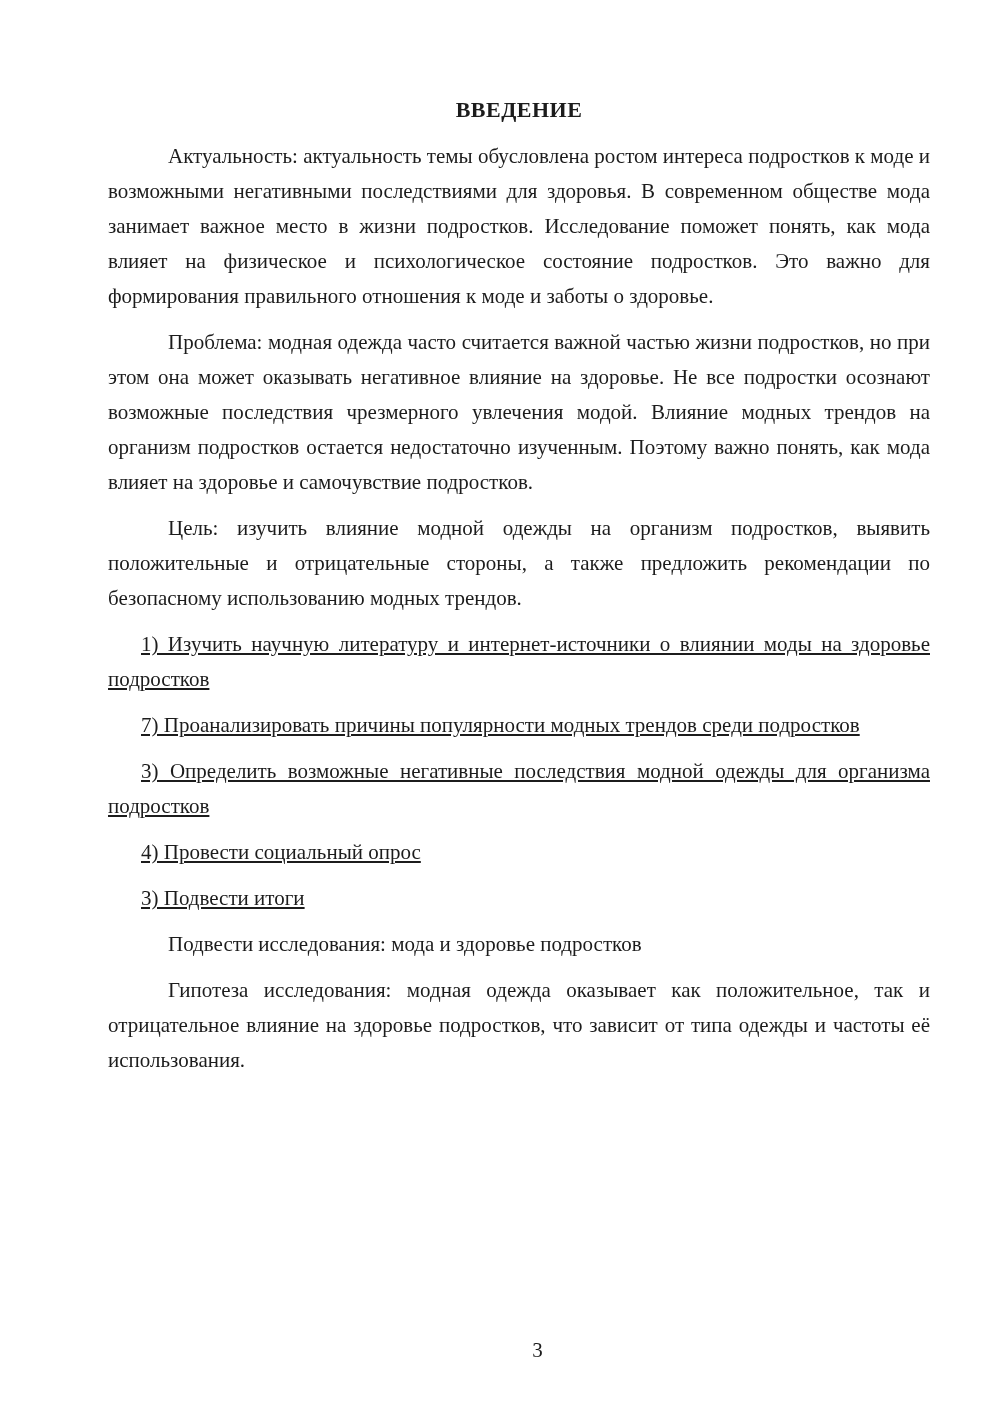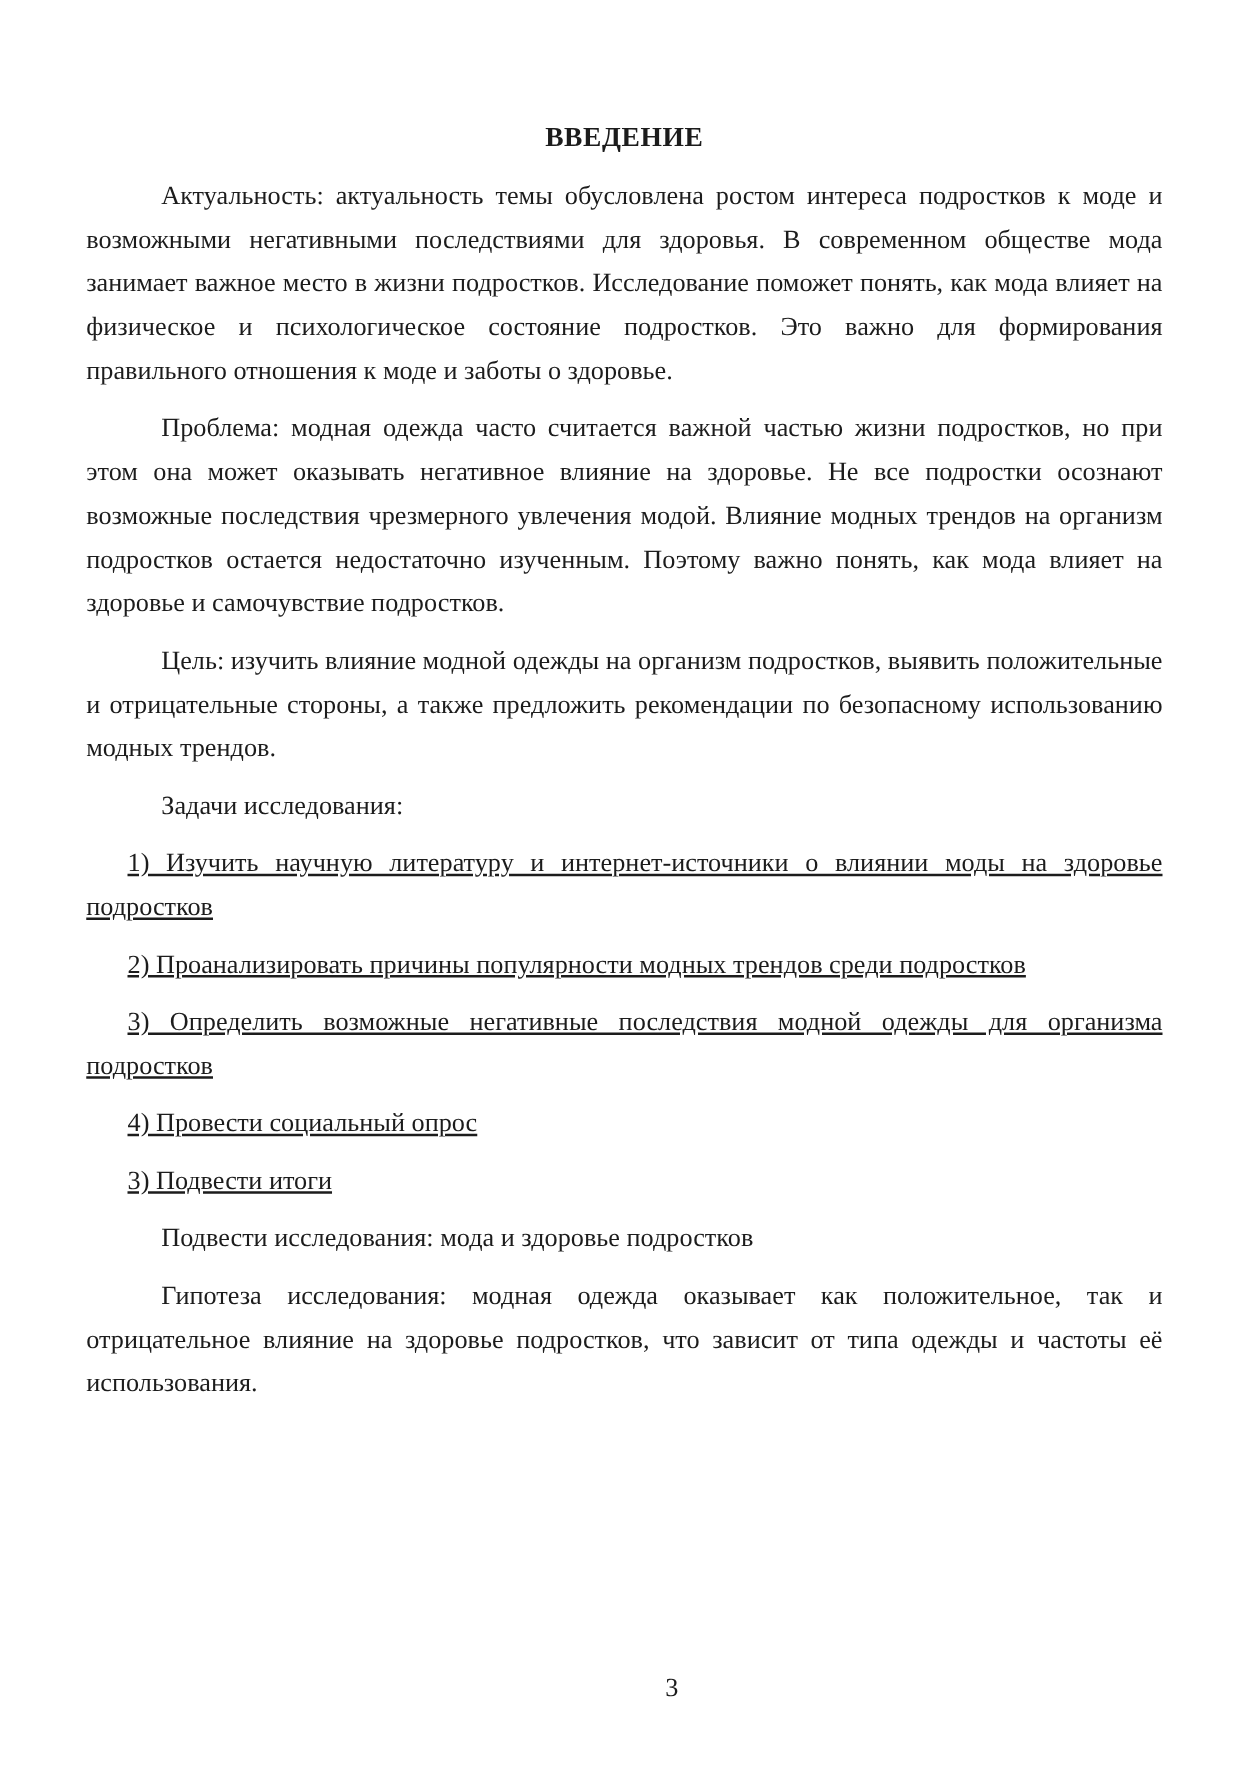--- a/index.html
+++ b/index.html
@@ -6,21 +6,21 @@
     margin: 0;
     padding: 0;
     background: #ffffff;
   }
   .page {
     position: relative;
     width: 1000px;
     height: 1414px;
     box-sizing: border-box;
     background: #ffffff;
-    padding: 92px 70px 0 69px;
+    padding: 92px 70px 0 108px;
     font-family: "Liberation Serif", "DejaVu Serif", serif;
     font-size: 21px;
     line-height: 35px;
     color: #1c1c1c;
     overflow: hidden;
   }
   .doc-title {
     font-size: 22px;
     font-weight: bold;
     text-align: center;
@@ -54,25 +54,24 @@
 <div class="page">
 
   <h1 class="doc-title">ВВЕДЕНИЕ</h1>
 
   <p class="para">Актуальность: актуальность темы обусловлена ростом интереса подростков к моде и возможными негативными последствиями для здоровья. В современном обществе мода занимает важное место в жизни подростков. Исследование поможет понять, как мода влияет на физическое и психологическое состояние подростков. Это важно для формирования правильного отношения к моде и заботы о здоровье.</p>
 
   <p class="para">Проблема: модная одежда часто считается важной частью жизни подростков, но при этом она может оказывать негативное влияние на здоровье. Не все подростки осознают возможные последствия чрезмерного увлечения модой. Влияние модных трендов на организм подростков остается недостаточно изученным. Поэтому важно понять, как мода влияет на здоровье и самочувствие подростков.</p>
 
   <p class="para">Цель: изучить влияние модной одежды на организм подростков, выявить положительные и отрицательные стороны, а также предложить рекомендации по безопасному использованию модных трендов.</p>
 
-  <p class="para">Задачи исследования:</p>
 
   <p class="list-item">1) Изучить научную литературу и интернет-источники о влиянии моды на здоровье подростков</p>
 
-  <p class="list-item">2) Проанализировать причины популярности модных трендов среди подростков</p>
+  <p class="list-item">7) Проанализировать причины популярности модных трендов среди подростков</p>
 
   <p class="list-item">3) Определить возможные негативные последствия модной одежды для организма подростков</p>
 
   <p class="list-item">4) Провести социальный опрос</p>
 
   <p class="list-item">3) Подвести итоги</p>
 
 
   <p class="para">Подвести исследования: мода и здоровье подростков</p>
 

